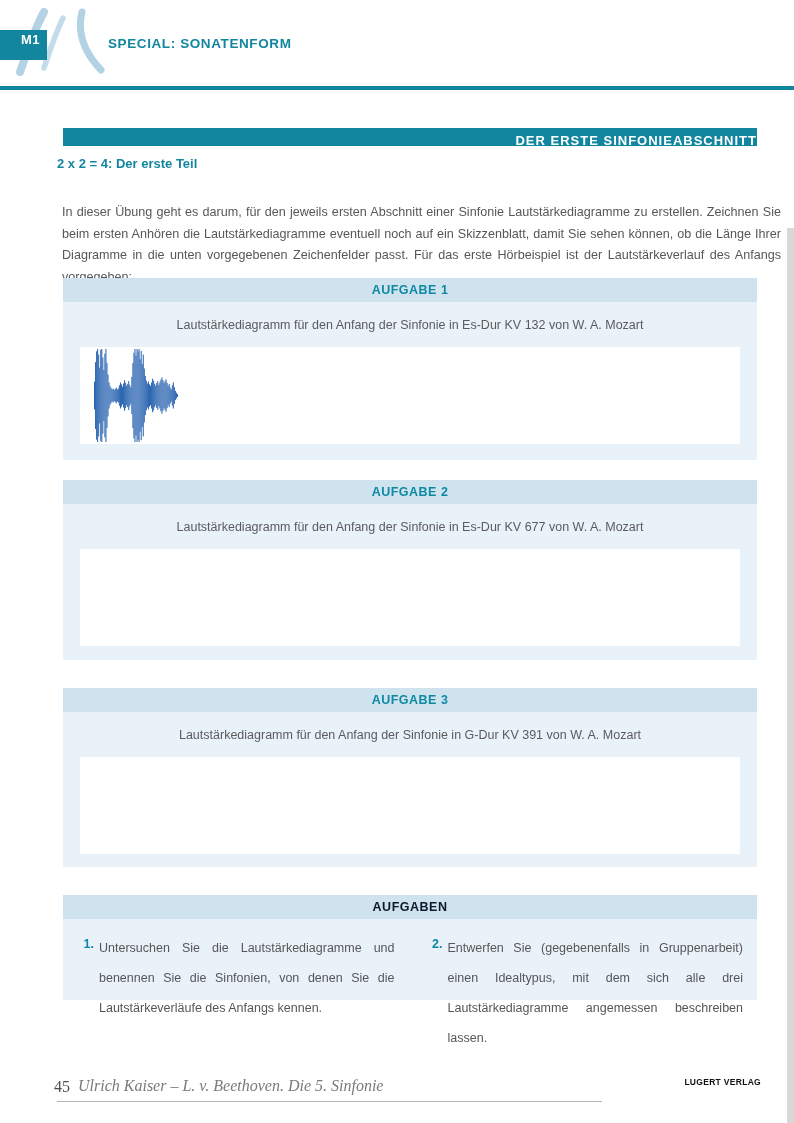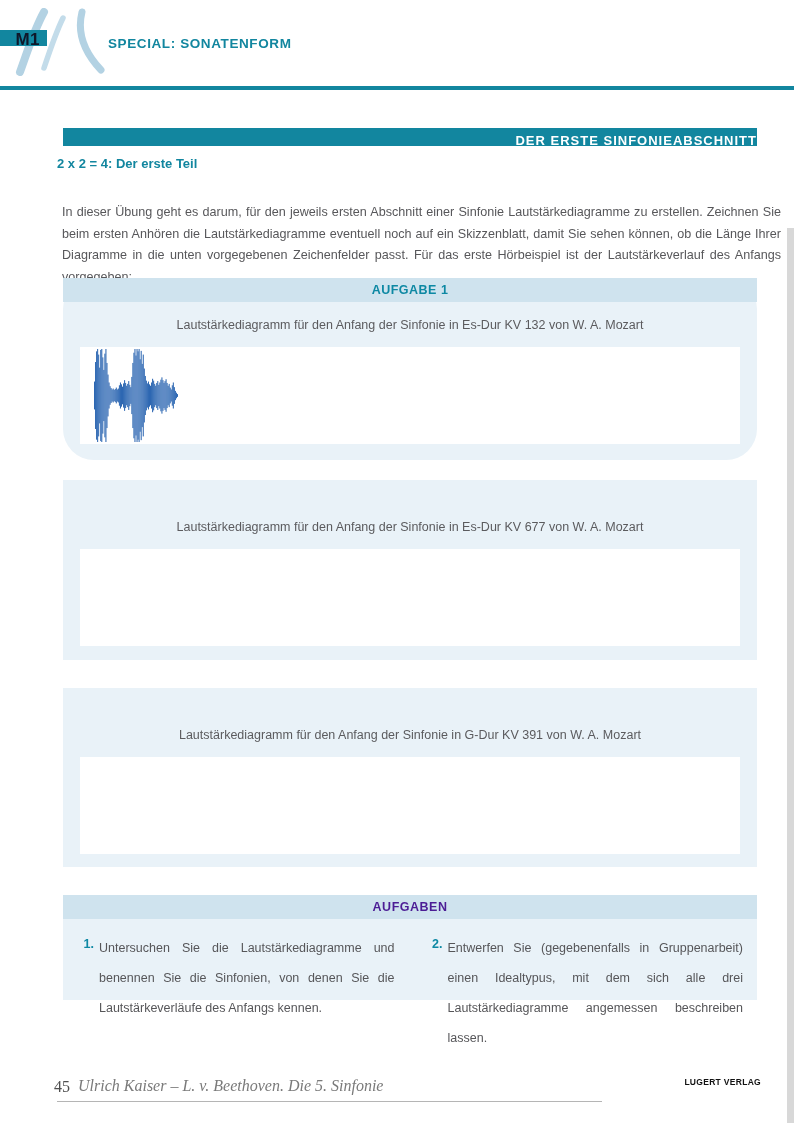--- a/index.html
+++ b/index.html
@@ -4,22 +4,22 @@
 <style>
   html,body{margin:0;padding:0;background:#ffffff;}
   .page{
     position:relative;width:794px;height:1123px;background:#ffffff;
     font-family:"Liberation Sans",sans-serif;overflow:hidden;
   }
 
   
   .brush-svg{position:absolute;left:6px;top:8px;width:114px;height:68px;}
   .m1-badge{
-    position:absolute;left:0;top:30px;width:47px;height:16px;
-    background:#12869f;color:#0f172a;font-size:17px;font-weight:bold;
+    position:absolute;left:0;top:30px;width:47px;height:30px;
+    background:#12869f;color:#ffffff;font-size:13px;font-weight:bold;
     text-align:right;line-height:19px;padding-right:7px;box-sizing:border-box;
     letter-spacing:.5px;z-index:2;
   }
   .header-title{
     position:absolute;left:108px;top:36px;
     color:#12869f;font-size:13.5px;font-weight:bold;letter-spacing:.6px;
   }
   .header-rule{position:absolute;left:0;top:86px;width:794px;height:4px;background:#12869f;}
 
   
@@ -44,29 +44,29 @@
     font-size:12.5px;font-weight:bold;text-align:center;line-height:24px;
     letter-spacing:.5px;
   }
   .task-box .task-desc{
     position:absolute;left:18px;top:40px;right:18px;
     color:#5b5b5e;font-size:12.5px;text-align:center;
   }
   .task-box .draw-field{
     position:absolute;left:17px;top:69px;width:660px;height:97px;background:#ffffff;
   }
-  .box-1{top:278px;height:182px;border-radius:31px;}
+  .box-1{top:278px;height:182px;}
   .box-2{top:480px;height:180px;}
   .box-3{top:688px;height:179px;}
   .wave-svg{position:absolute;left:14px;top:2px;width:84px;height:93px;}
 
   
   .assign-box{position:absolute;left:63px;top:895px;width:694px;height:105px;background:#e9f2f8;}
   .assign-box .task-header{
-    height:24px;background:#cfe3ee;color:#4c1d95;
+    height:24px;background:#cfe3ee;color:#0f172a;
     font-size:12.5px;font-weight:bold;text-align:center;line-height:24px;letter-spacing:.5px;
   }
   .assign-items{position:absolute;left:17px;top:38px;right:14px;display:flex;gap:34px;}
   .assign-item{display:flex;flex:1;gap:5px;}
   .assign-num{color:#0d88a3;font-size:12.5px;font-weight:bold;line-height:22px;flex:0 0 14px;text-align:right;}
   .assign-text{color:#565659;font-size:12.5px;line-height:30px;text-align:justify;flex:1;}
 
   
   .page-number{
     position:absolute;left:54px;top:1078px;
@@ -187,25 +187,27 @@
           <rect x="78.81" y="33.48" width="1.04" height="26.04" fill="#2d67b2"></rect>
           <rect x="79.85" y="38.13" width="1.04" height="16.74" fill="#2d67b2"></rect>
           <rect x="80.89" y="41.85" width="1.04" height="9.30" fill="#2d67b2"></rect>
           <rect x="81.93" y="43.71" width="1.04" height="5.58" fill="#2d67b2"></rect>
           <rect x="82.96" y="45.10" width="1.04" height="2.79" fill="#2d67b2"></rect>
         </svg>
     </div>
   </section>
 
   <section class="task-box box-2">
+    <div class="task-header">AUFGABE 2</div>
     <div class="task-desc">Lautstärkediagramm für den Anfang der Sinfonie in Es-Dur KV 677 von W. A. Mozart</div>
     <div class="draw-field"></div>
   </section>
 
   <section class="task-box box-3">
+    <div class="task-header">AUFGABE 3</div>
     <div class="task-desc">Lautstärkediagramm für den Anfang der Sinfonie in G-Dur KV 391 von W. A. Mozart</div>
     <div class="draw-field"></div>
   </section>
 
   <section class="assign-box">
     <div class="task-header">AUFGABEN</div>
     <div class="assign-items">
       <div class="assign-item">
         <span class="assign-num">1.</span>
         <span class="assign-text">Untersuchen Sie die Lautstärkediagramme und benennen Sie die Sinfonien, von denen Sie die Lautstärkeverläufe des Anfangs kennen.</span>

